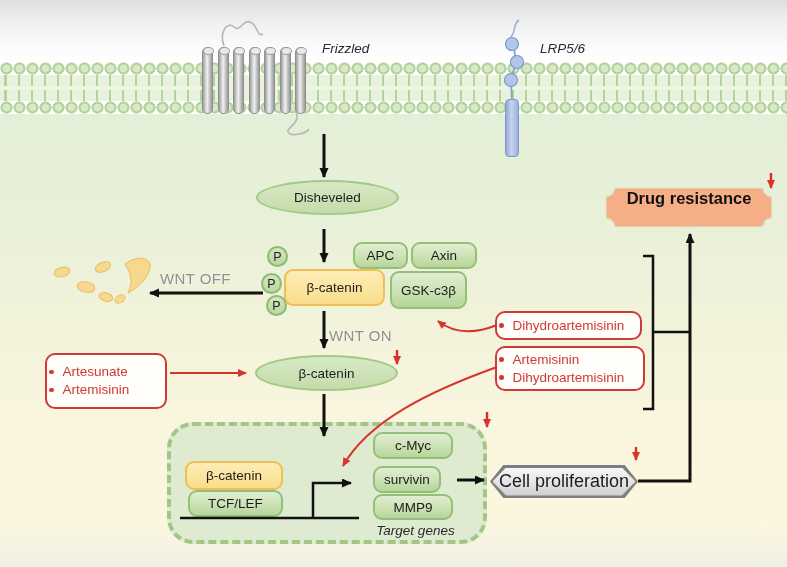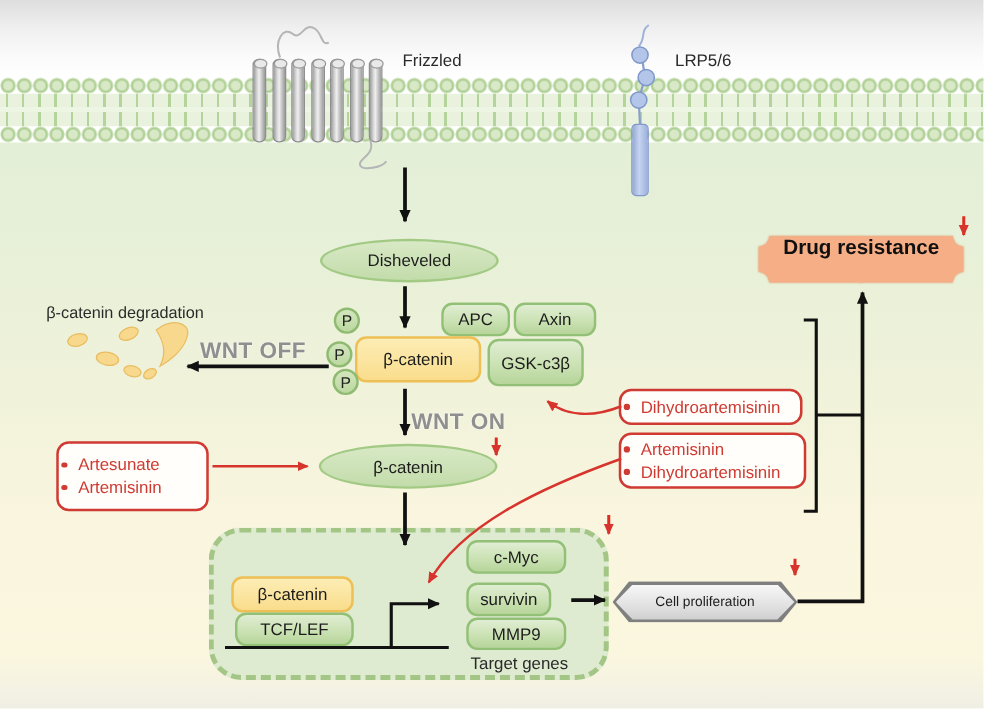--- a/index.html
+++ b/index.html
@@ -48,30 +48,30 @@
 
   .redbox{position:absolute;background:#fffefa;border:2px solid #cf3a33;border-radius:10px;
     color:#cf3a33;font-size:13.5px;display:flex;flex-direction:column;justify-content:center;
     padding:3px 8px 3px 2px;box-sizing:border-box;z-index:5;}
   .drugline{display:flex;align-items:center;line-height:18px;}
   .bullet{width:4.5px;height:4.5px;border-radius:50%;background:#cf3a33;margin-right:9px;flex:0 0 auto;}
 
   .nucleus{position:absolute;left:167px;top:422px;width:320px;height:122px;box-sizing:border-box;
     background:#deebd0;border:4px dashed #a3c687;border-radius:26px;z-index:4;}
 
-  .lbl{position:absolute;color:#2a2a2a;font-size:13.5px;z-index:5;white-space:nowrap;}
-  .state{position:absolute;color:#8f8f8f;font-weight:bold;font-size:18px;letter-spacing:.4px;
+  .lbl{position:absolute;color:#2a2a2a;font-size:13.5px;z-index:5;white-space:nowrap;font-style:italic;}
+  .state{position:absolute;color:#8f8f8f;font-weight:normal;font-size:15px;letter-spacing:.4px;
     z-index:5;white-space:nowrap;text-shadow:0 0 2px rgba(255,255,255,.9);}
 
   .hex-outer{position:absolute;left:490px;top:465px;width:148px;height:33px;z-index:5;
     background:#7f7f7f;clip-path:polygon(0% 50%,9% 0%,91% 0%,100% 50%,91% 100%,9% 100%);}
   .hex-inner{position:absolute;left:2.5px;top:2.5px;width:143px;height:28px;
     background:linear-gradient(180deg,#f7f7f7 0%,#e3e3e3 55%,#cfcfcf 100%);
     clip-path:polygon(0% 50%,9.5% 0%,90.5% 0%,100% 50%,90.5% 100%,9.5% 100%);
-    display:flex;align-items:center;justify-content:center;font-size:11px;color:#1c1c1c;}
+    display:flex;align-items:center;justify-content:center;font-size:18px;color:#1c1c1c;}
 
   .plaque{position:absolute;left:607px;top:189px;width:164px;height:37px;z-index:5;
     display:flex;align-items:flex-start;justify-content:center;
     font-weight:bold;font-size:16.5px;color:#101010;
     background:
       radial-gradient(circle at 0 0,rgba(0,0,0,0) 8px,#f5ae85 8.5px) top left/51% 51% no-repeat,
       radial-gradient(circle at 100% 0,rgba(0,0,0,0) 8px,#f5ae85 8.5px) top right/51% 51% no-repeat,
       radial-gradient(circle at 0 100%,rgba(0,0,0,0) 8px,#f5ae85 8.5px) bottom left/51% 51% no-repeat,
       radial-gradient(circle at 100% 100%,rgba(0,0,0,0) 8px,#f5ae85 8.5px) bottom right/51% 51% no-repeat;
     filter:drop-shadow(0 0 1px #dd8d5c);}
@@ -97,21 +97,21 @@
   <div class="cyl" style="left:233px"></div>
   <div class="cyl" style="left:248.5px"></div>
   <div class="cyl" style="left:264px"></div>
   <div class="cyl" style="left:279.5px"></div>
   <div class="cyl" style="left:295px"></div>
   <div class="lbl" style="left:322px;top:41px">Frizzled</div>
 
   <div class="lrp-rod"></div>
   <div class="lbl" style="left:540px;top:41px">LRP5/6</div>
 
-  <div class="node oval" style="left:256px;top:191px;width:143px;height:35px">
+  <div class="node oval" style="left:256px;top:180px;width:143px;height:35px">
     <span>Disheveled</span>
   </div>
 
   <div class="node gbox" style="left:353px;top:242px;width:55px;height:27px">
     <span>APC</span>
   </div>
   <div class="node gbox" style="left:411px;top:242px;width:66px;height:27px">
     <span>Axin</span>
   </div>
   <div class="node gbox" style="left:390px;top:271px;width:77px;height:38px">
@@ -124,21 +124,20 @@
     <span>P</span>
   </div>
   <div class="node pcircle" style="left:261px;top:273px">
     <span>P</span>
   </div>
   <div class="node pcircle" style="left:266px;top:295px">
     <span>P</span>
   </div>
 
   <div class="state" style="left:160px;top:270px">WNT OFF</div>
-  <div class="lbl" style="left:37px;top:242px;font-size:13px">β-catenin degradation</div>
 
   <div class="state" style="left:329px;top:327px">WNT ON</div>
   <div class="node oval" style="left:255px;top:355px;width:143px;height:36px">
     <span>β-catenin</span>
   </div>
 
   <div class="redbox" style="left:45px;top:353px;width:122px;height:56px">
     <div class="drugline">
       <span class="bullet"></span>
       <span>Artesunate</span>

